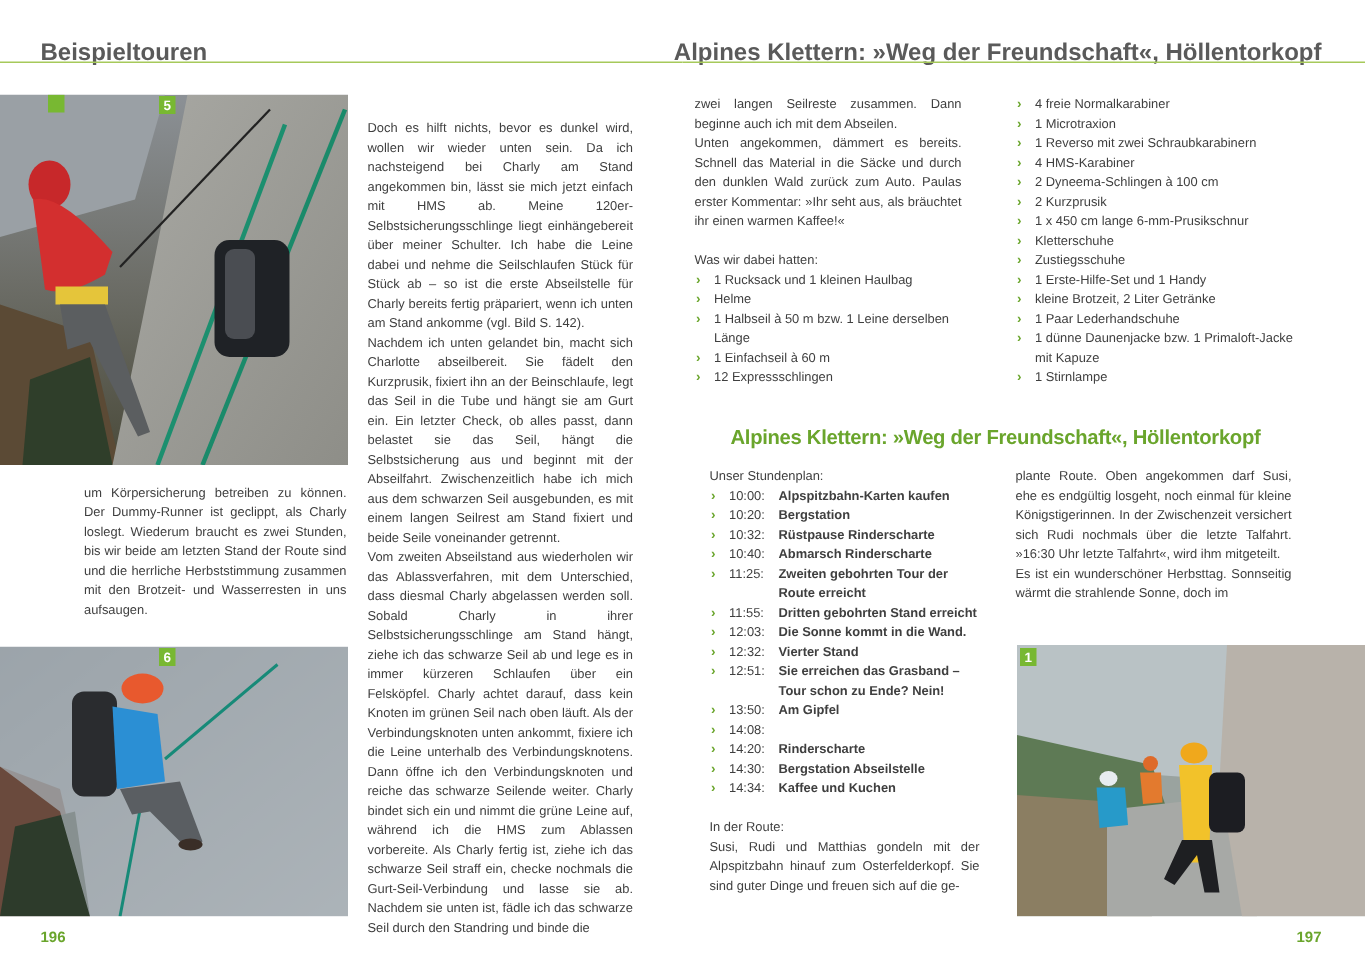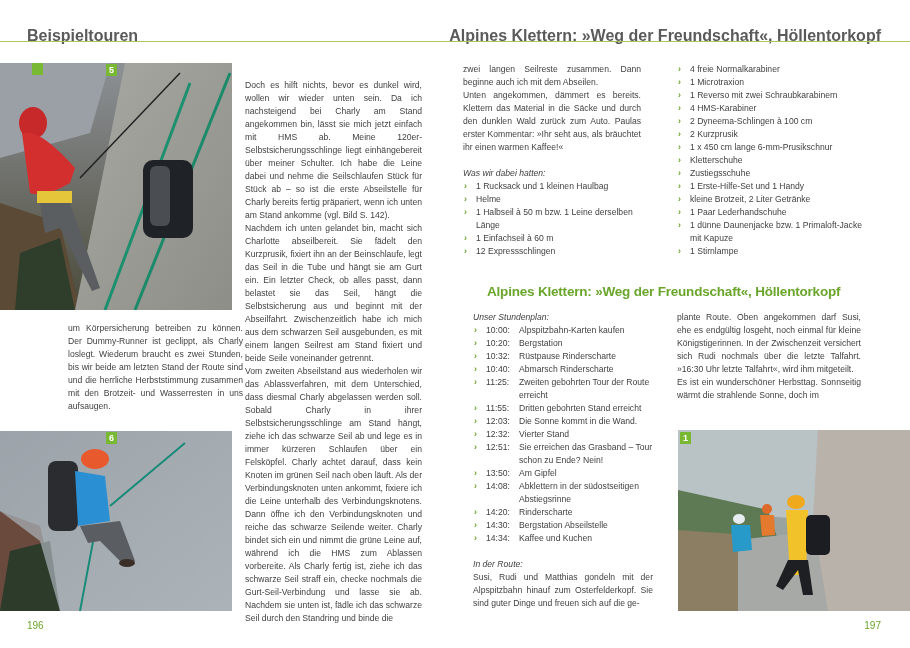--- a/index.html
+++ b/index.html
@@ -20,34 +20,34 @@
 
   .photo { overflow: hidden; }
   .photo svg { display: block; width: 100%; height: 100%; }
   .badge {
     position: absolute; width: 11px; height: 12px; background: #78b832; color: #fff;
     font-size: 9px; font-weight: bold; line-height: 12px; text-align: center;
   }
 
   .col { font-size: 8.6px; line-height: 13px; color: #3f3f3f; }
   .col p { margin: 0; text-align: justify; }
-  .col .it { font-style: italic; margin-top: 13px; }
+  .col .it { margin-top: 13px; }
   .col ul { list-style: none; margin: 0; padding: 0; }
   .col li { position: relative; padding-left: 13px; }
   .col li .chev {
     position: absolute; left: 1px; top: 0; color: #6aa52c; font-weight: bold; font-size: 9px;
   }
   .schedule li { padding-left: 13px; display: flex; }
   .schedule li .time { width: 33px; flex: none; }
-  .schedule li .txt { flex: 1; }
+  .schedule li .txt { flex: 1; font-weight: bold; }
 
   .section-title {
     font-size: 13.5px; font-weight: bold; color: #6aa52c; white-space: nowrap; letter-spacing: -0.2px;
   }
-  .folio { top: 620px; font-size: 10px; font-weight: normal; color: #6aa52c; }
+  .folio { top: 620px; font-size: 10px; font-weight: bold; color: #6aa52c; }
 </style>
 </head>
 <body>
 
 <div class="abs running-head head-left">Beispieltouren</div>
 <div class="abs running-head head-right">Alpines Klettern: »Weg der Freundschaft«, Höllentorkopf</div>
 <div class="abs head-rule rule-left"></div>
 <div class="abs head-rule rule-right"></div>
 
 <div class="abs photo" style="left:0; top:63px; width:232px; height:247px;">
@@ -118,33 +118,33 @@
     <rect x="128" y="85" width="24" height="40" rx="5" fill="#1c1d22"></rect>
     <path d="M110,130 L130,130 L135,165 L125,165 L120,140 L105,160 L98,156 Z" fill="#1e1f22"></path>
     <ellipse cx="61" cy="89" rx="6" ry="5" fill="#e7ecf0"></ellipse>
     <path d="M53,95 L72,95 L74,120 L55,122 Z" fill="#279ac9"></path>
     <ellipse cx="89" cy="79" rx="5" ry="5" fill="#de6a2a"></ellipse>
     <path d="M82,85 L96,85 L97,105 L84,106 Z" fill="#e37a2e"></path>
   </svg>
   <div class="badge" style="left:2px; top:2px;">1</div>
 </div>
 
-<div class="abs col" style="left:68px; top:322px; width:175px;">
+<div class="abs col" style="left:56px; top:322px; width:175px;">
   <p>um Körpersicherung betreiben zu können. Der Dummy-Runner ist geclippt, als Charly loslegt. Wiederum braucht es zwei Stunden, bis wir beide am letzten Stand der Route sind und die herrliche Herbststimmung zusammen mit den Brotzeit- und Wasserresten in uns aufsaugen.</p>
 </div>
 
 <div class="abs col" style="left:245px; top:63px; width:177px;margin-top:16px;">
   <p>Doch es hilft nichts, bevor es dunkel wird, wollen wir wieder unten sein. Da ich nachsteigend bei Charly am Stand angekommen bin, lässt sie mich jetzt einfach mit HMS ab. Meine 120er-Selbstsicherungsschlinge liegt einhängebereit über meiner Schulter. Ich habe die Leine dabei und nehme die Seilschlaufen Stück für Stück ab – so ist die erste Abseilstelle für Charly bereits fertig präpariert, wenn ich unten am Stand ankomme (vgl. Bild S. 142).</p>
   <p>Nachdem ich unten gelandet bin, macht sich Charlotte abseilbereit. Sie fädelt den Kurzprusik, fixiert ihn an der Beinschlaufe, legt das Seil in die Tube und hängt sie am Gurt ein. Ein letzter Check, ob alles passt, dann belastet sie das Seil, hängt die Selbstsicherung aus und beginnt mit der Abseilfahrt. Zwischenzeitlich habe ich mich aus dem schwarzen Seil ausgebunden, es mit einem langen Seilrest am Stand fixiert und beide Seile voneinander getrennt.</p>
   <p>Vom zweiten Abseilstand aus wiederholen wir das Ablassverfahren, mit dem Unterschied, dass diesmal Charly abgelassen werden soll. Sobald Charly in ihrer Selbstsicherungsschlinge am Stand hängt, ziehe ich das schwarze Seil ab und lege es in immer kürzeren Schlaufen über ein Felsköpfel. Charly achtet darauf, dass kein Knoten im grünen Seil nach oben läuft. Als der Verbindungsknoten unten ankommt, fixiere ich die Leine unterhalb des Verbindungsknotens. Dann öffne ich den Verbindungsknoten und reiche das schwarze Seilende weiter. Charly bindet sich ein und nimmt die grüne Leine auf, während ich die HMS zum Ablassen vorbereite. Als Charly fertig ist, ziehe ich das schwarze Seil straff ein, checke nochmals die Gurt-Seil-Verbindung und lasse sie ab. Nachdem sie unten ist, fädle ich das schwarze Seil durch den Standring und binde die</p>
 </div>
 
 <div class="abs col" style="left:463px; top:63px; width:178px;">
   <p>zwei langen Seilreste zusammen. Dann beginne auch ich mit dem Abseilen.</p>
-  <p>Unten angekommen, dämmert es bereits. Klettern das Material in die Säcke und durch den dunklen Wald zurück zum Auto. Paulas erster Kommentar: »Ihr seht aus, als bräuchtet ihr einen warmen Kaffee!«</p>
+  <p>Unten angekommen, dämmert es bereits. Schnell das Material in die Säcke und durch den dunklen Wald zurück zum Auto. Paulas erster Kommentar: »Ihr seht aus, als bräuchtet ihr einen warmen Kaffee!«</p>
   <p class="it">Was wir dabei hatten:</p>
   <ul>
     <li><span class="chev">›</span><span>1 Rucksack und 1 kleinen Haulbag</span></li>
     <li><span class="chev">›</span><span>Helme</span></li>
     <li><span class="chev">›</span><span>1 Halbseil à 50 m bzw. 1 Leine derselben Länge</span></li>
     <li><span class="chev">›</span><span>1 Einfachseil à 60 m</span></li>
     <li><span class="chev">›</span><span>12 Expressschlingen</span></li>
   </ul>
 </div>
 
@@ -218,21 +218,20 @@
         <span class="txt">Sie erreichen das Grasband – Tour schon zu Ende? Nein!</span>
       </li>
     <li>
         <span class="chev">›</span>
         <span class="time">13:50:</span>
         <span class="txt">Am Gipfel</span>
       </li>
     <li>
         <span class="chev">›</span>
         <span class="time">14:08:</span>
-        <span class="txt">Abklettern in der südostseitigen Abstiegsrinne</span>
       </li>
     <li>
         <span class="chev">›</span>
         <span class="time">14:20:</span>
         <span class="txt">Rinderscharte</span>
       </li>
     <li>
         <span class="chev">›</span>
         <span class="time">14:30:</span>
         <span class="txt">Bergstation Abseilstelle</span>

